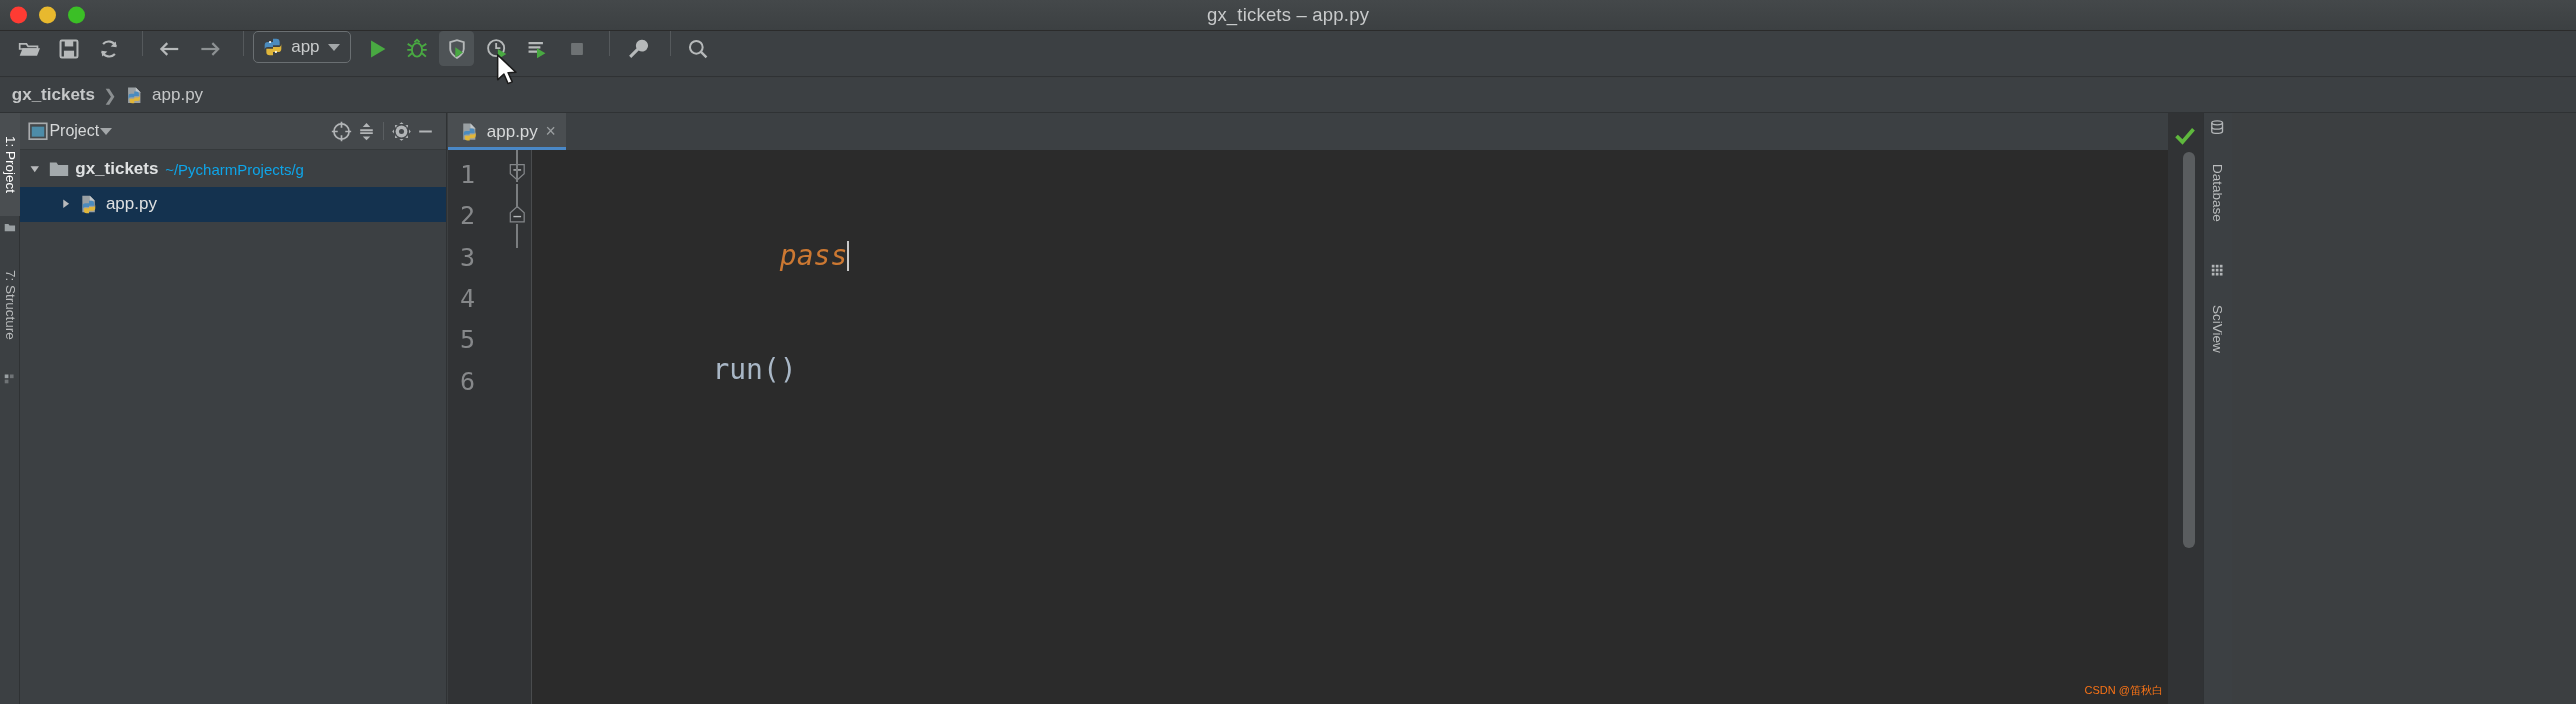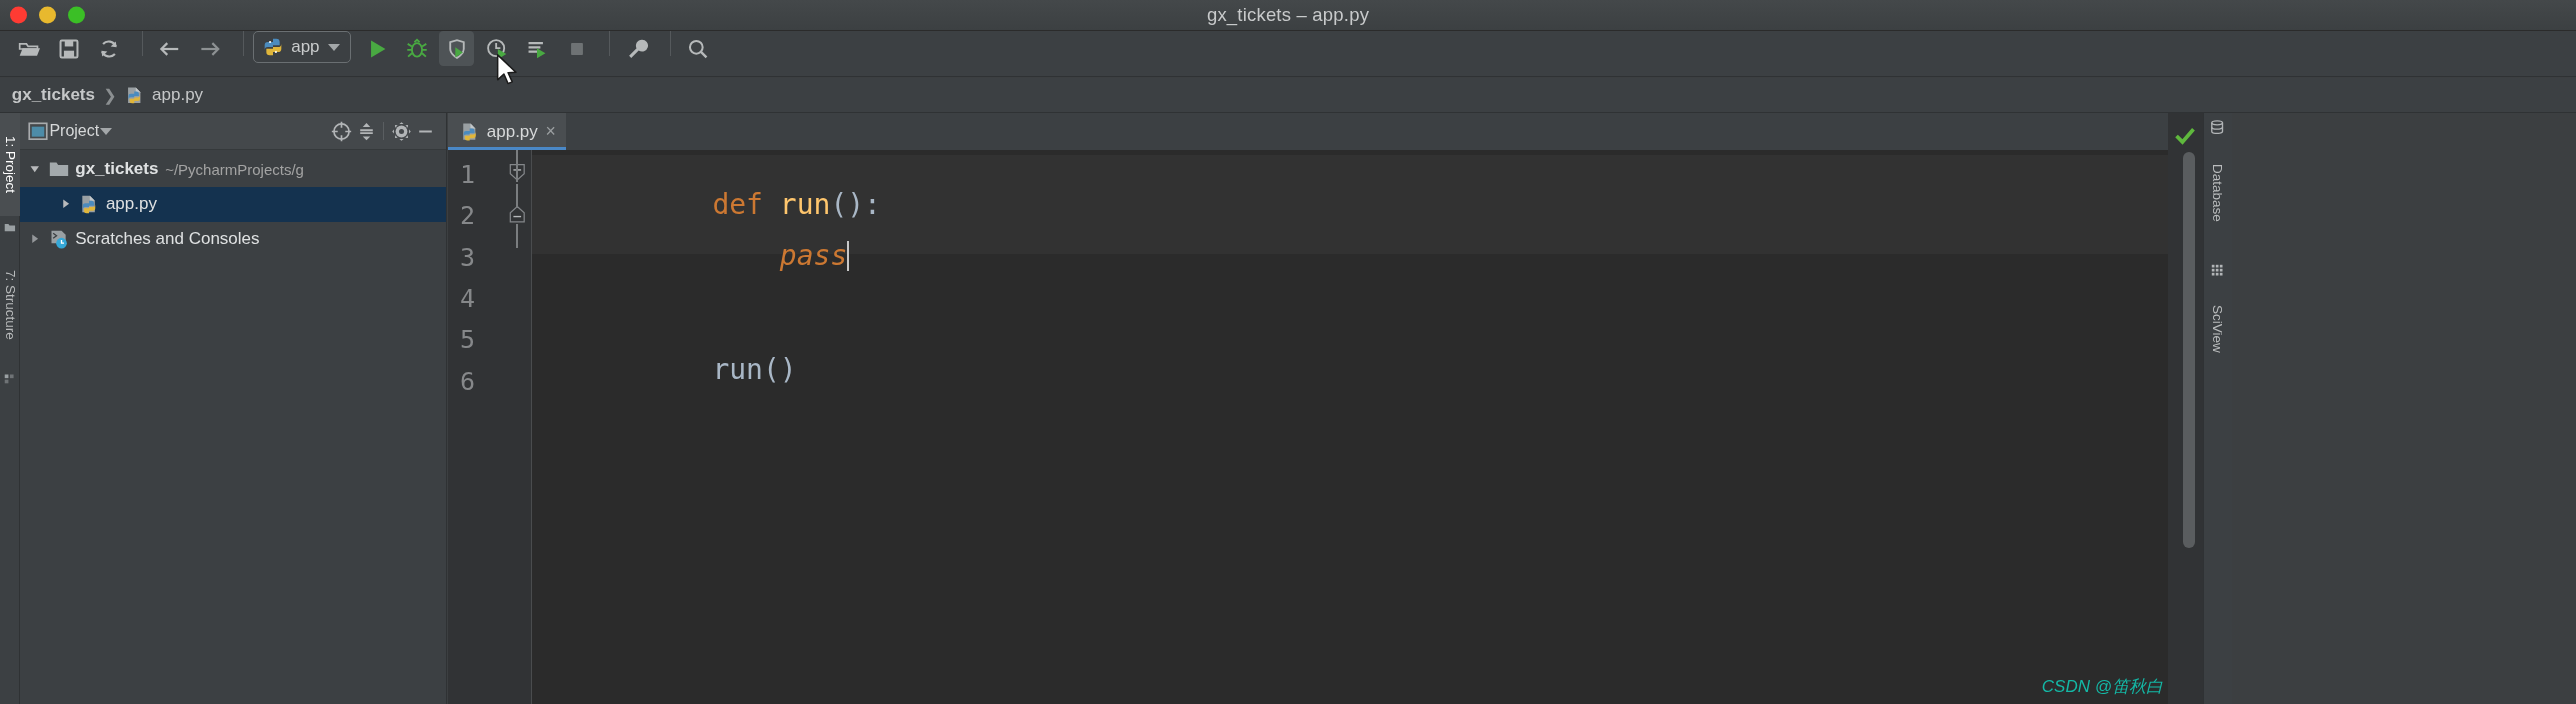--- a/index.html
+++ b/index.html
@@ -90,21 +90,21 @@
 
   .tree { padding-top: 1.7px; }
   .trow {
     display: flex; align-items: center; height: 35px;
     padding-left: 8.4px; gap: 6.7px; white-space: nowrap;
   }
   .trow.sel { background: #14324f; }
   .arrow { width: 13.5px; height: 13.5px; flex: none; }
   .tlabel { color: #dfe1e2; font-size: 17px; }
   .tlabel.bold { font-weight: bold; }
-  .tpath { color: #a3a3a3; font-size: 15px; overflow: hidden; }
+  .tpath { color: #0ea5e9; font-size: 15px; overflow: hidden; }
 
   
   .editorwrap {
     position: absolute; left: 448px; top: 113px; right: 64px; bottom: 0;
     background: #2b2b2b;
   }
   .tabbar { height: 37px; background: #3c4043; display: flex; align-items: flex-end; }
   .etab {
     position: relative; height: 37px; display: flex; align-items: center;
     gap: 7.6px; padding: 0 10px 0 11.8px; background: #4a4e51;
@@ -156,21 +156,21 @@
     background: #313335;
   }
   .scrollthumb {
     position: absolute; right: 8.4px; top: 39px; width: 11.8px; height: 396px;
     background: #5a5d5f; border-radius: 5.9px;
   }
   .okcheck { position: absolute; right: 6.7px; top: 11.8px; }
 
   .watermark {
     position: absolute; right: 69px; bottom: 6.7px;
-    color: #14b8a6; font-size: 17px; font-style: italic;
+    color: #f97316; font-size: 11px;
   }
 
   .cursor-arrow { position: absolute; left: 496px; top: 54px; pointer-events: none; }
 </style>
 </head>
 <body>
 
 <div id="app">
 
   <div class="titlebar">
@@ -390,32 +390,20 @@
         <svg width="20" height="20" viewBox="0 0 24 24">
           <path d="M4 2 h9 l6 6 v14 h-15 z" fill="#9aa0a3"></path>
           <path d="M13 2 l6 6 h-6 z" fill="#c3c7c9"></path>
           <path d="M12 8 h3 a3 3 0 0 1 3 3 v3 h-6 v1.5 h-4.5 a3 3 0 0 0 -3 3 v-4.5 a3 3 0 0 1 3 -3 h4.5 z" fill="#4b8bbe"></path>
           <path d="M12 23 h-3 a3 3 0 0 1 -3 -3 v-3 h6 v-1.5 h4.5 a3 3 0 0 0 3 -3 v4.5 a3 3 0 0 1 -3 3 h-4.5 z" fill="#e0b63b"></path>
         </svg>
         <span class="tlabel">app.py</span>
       </div>
 
 
-      <div class="trow">
-        <svg class="arrow" viewBox="0 0 16 16">
-          <path d="M5 3 L12 8 L5 13 Z" fill="#94979a"></path>
-        </svg>
-        <svg width="20" height="20" viewBox="0 0 24 24">
-          <path d="M3 2 h12 l5 5 v10 h-17 z" fill="#9aa0a3"></path>
-          <path d="M5 5 L9 8 L5 11" fill="none" stroke="#3c4043" stroke-width="1.6"></path>
-          <circle cx="15" cy="17" r="6.4" fill="#35a8d8"></circle>
-          <path d="M15 13.2 V17 h3" fill="none" stroke="#ffffff" stroke-width="1.6"></path>
-        </svg>
-        <span class="tlabel">Scratches and Consoles</span>
-      </div>
     </div>
   </div>
 
   <div class="editorwrap">
 
     <div class="tabbar">
       <div class="etab">
         <svg width="19.4" height="19.4" viewBox="0 0 24 24">
           <path d="M4 2 h9 l6 6 v14 h-15 z" fill="#9aa0a3"></path>
           <path d="M13 2 l6 6 h-6 z" fill="#c3c7c9"></path>
@@ -446,23 +434,20 @@
           <path d="M11 2 L20 10 V22 H2 V10 Z" fill="#313335" stroke="#84878a" stroke-width="1.6"></path>
           <path d="M6 15 H16" stroke="#b6b9bb" stroke-width="1.8"></path>
         </svg>
         <div style="position:absolute;left:68px;top:0;width:1.7px;height:32px;background:#7b7e80;"></div>
         <div style="position:absolute;left:68px;top:34px;width:1.7px;height:23.6px;background:#7b7e80;"></div>
         <div style="position:absolute;left:68px;top:74px;width:1.7px;height:23.6px;background:#7b7e80;"></div>
       </div>
 
       <div class="codelines">
 
-        <div class="cline hl" style="top:5px;">
-          <span class="kw">def </span><span class="fname">run</span><span class="punc">():</span>
-        </div>
 
         <div class="cline" style="top:56px;font-style:italic;">
           <span class="kw">    pass</span><span class="caret-bar"></span>
         </div>
 
         <div class="cline" style="top:88px;"></div>
         <div class="cline" style="top:129px;"></div>
 
         <div class="cline" style="top:170px;">
           <span class="ident">run()</span>

